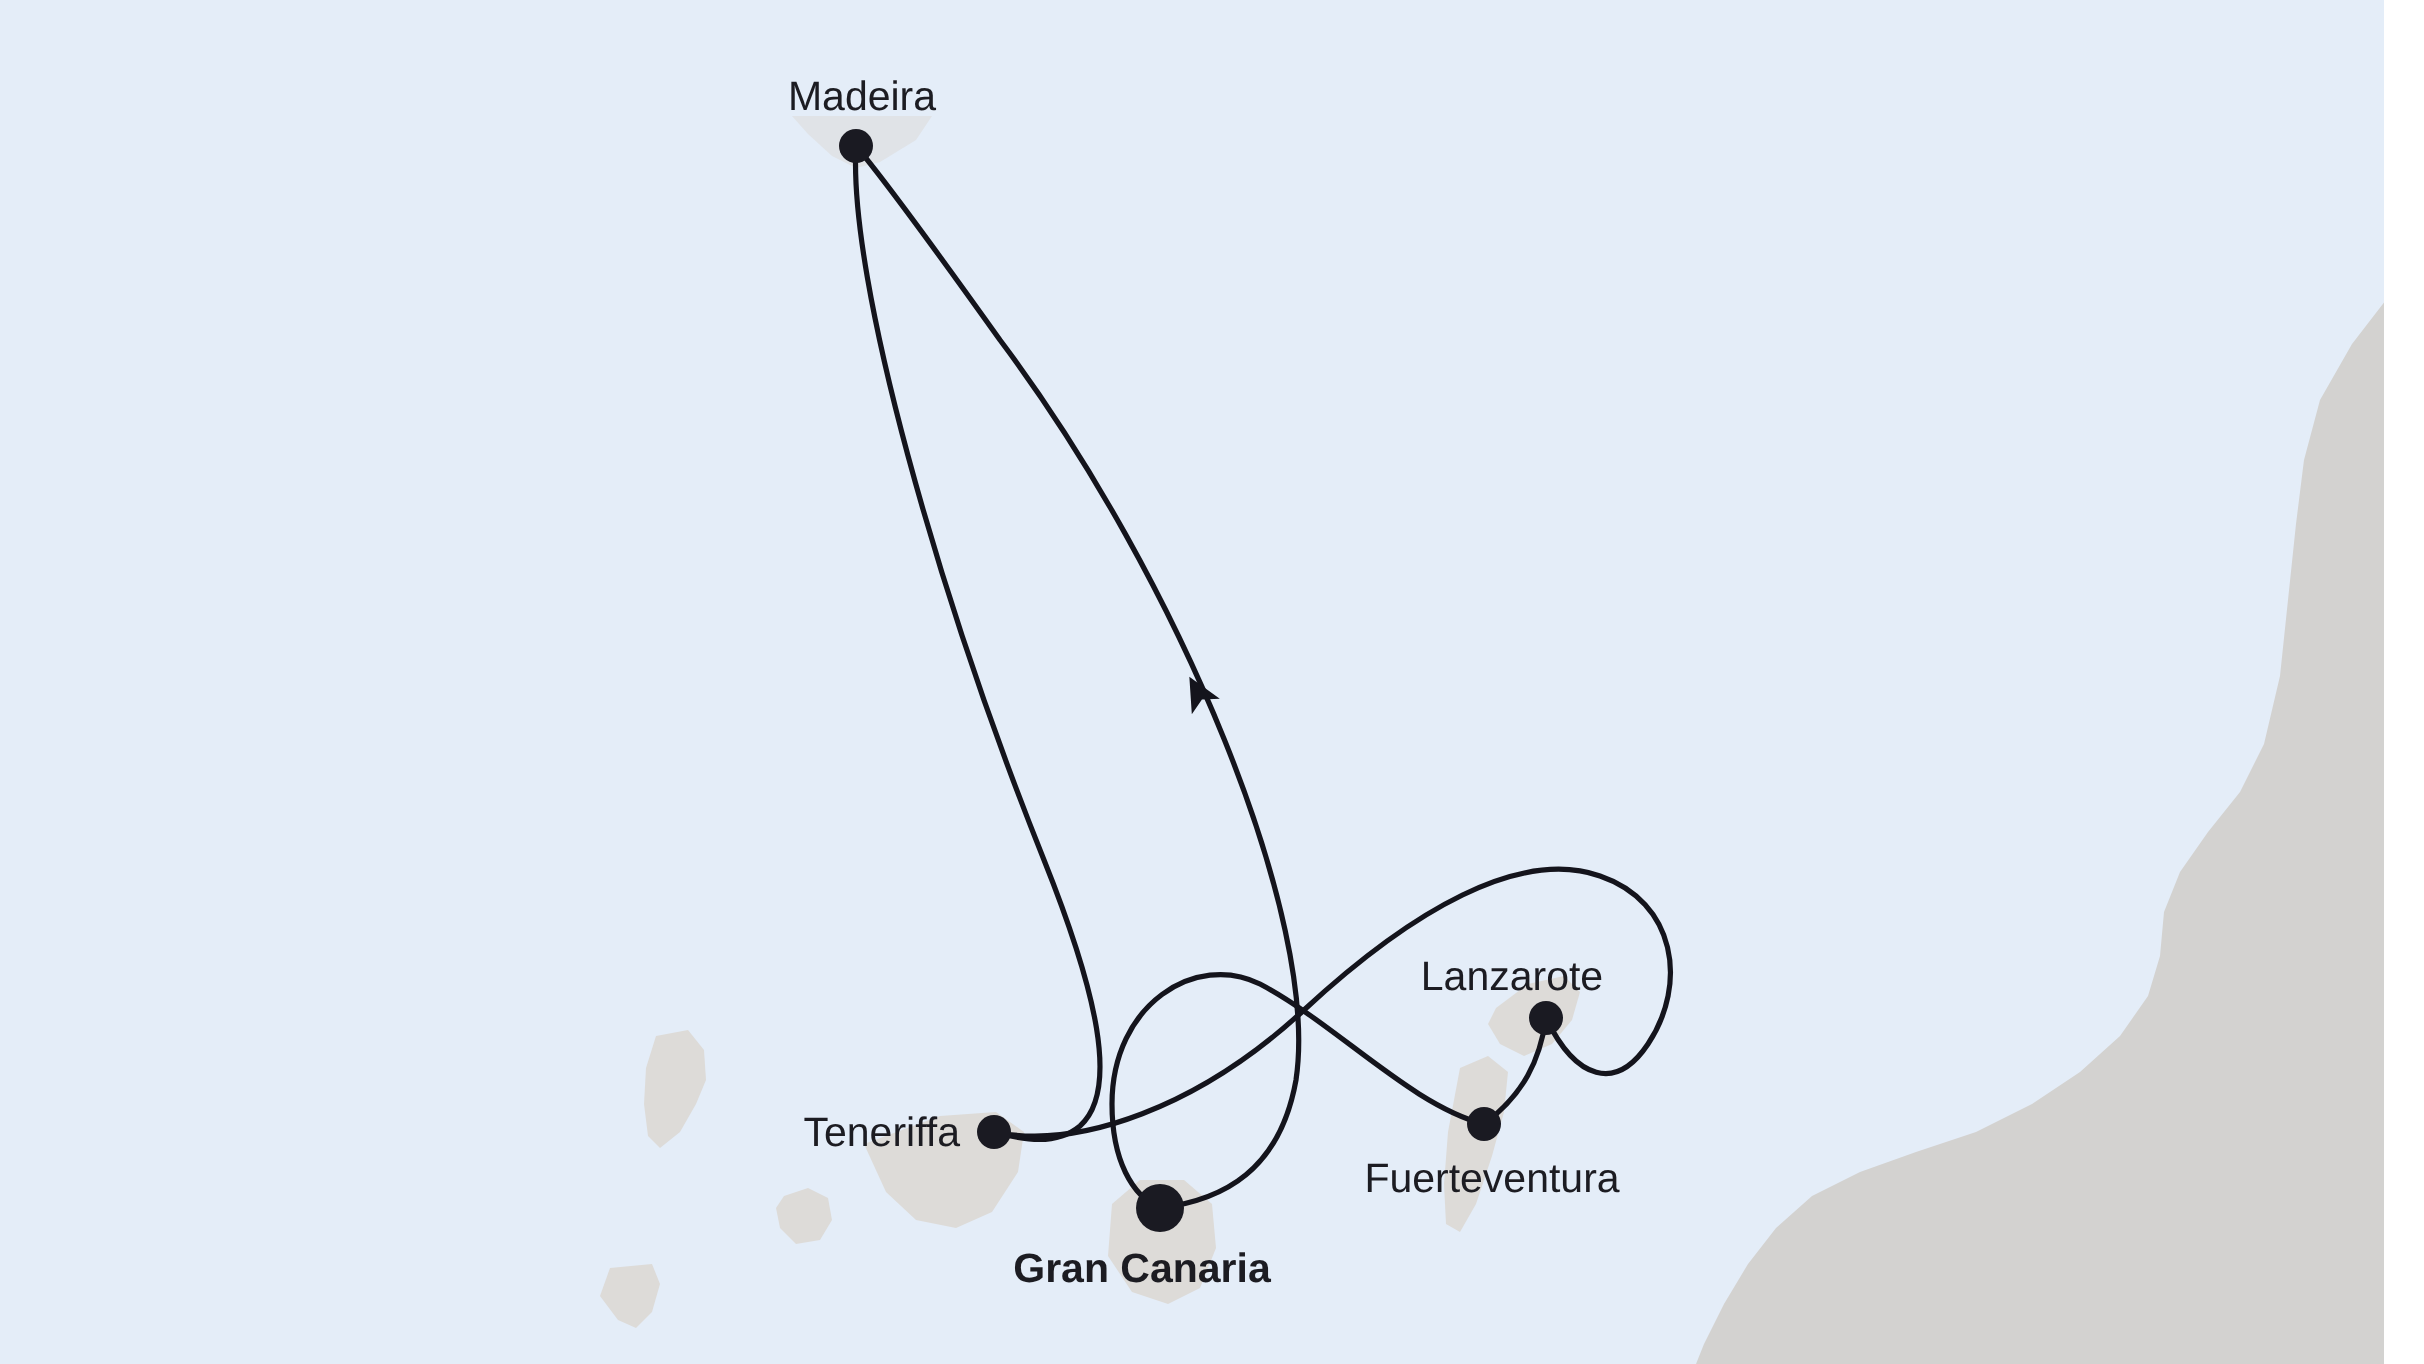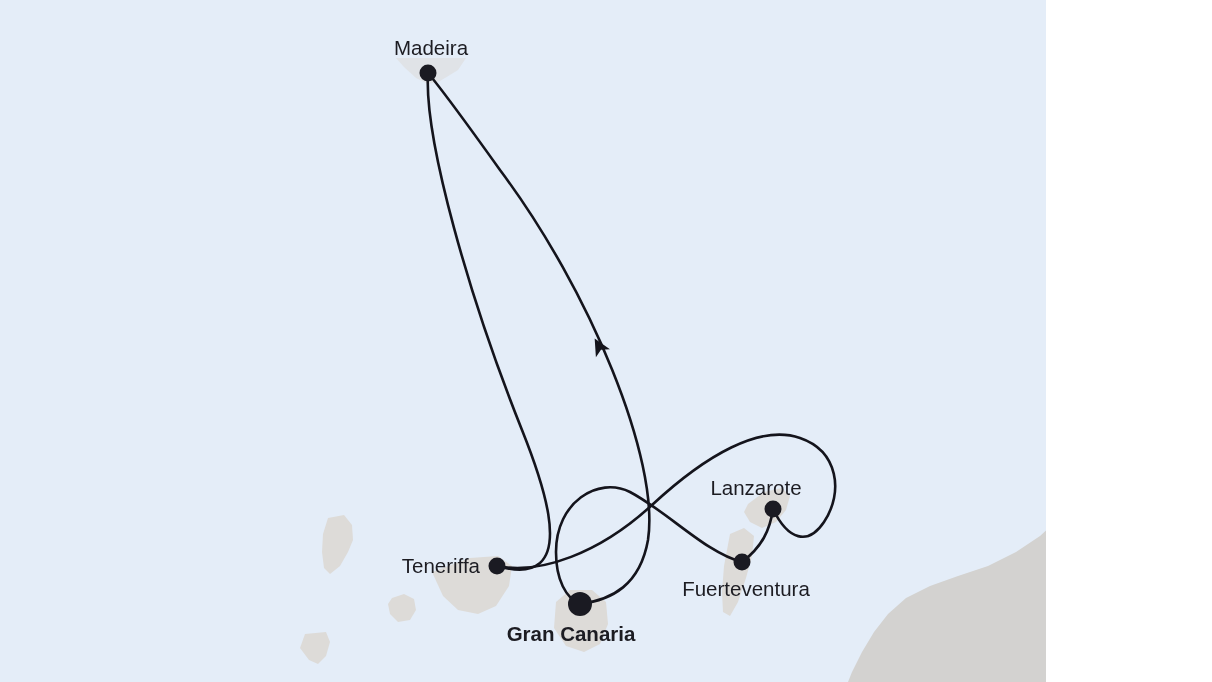--- a/index.html
+++ b/index.html
@@ -2,21 +2,21 @@
 <html><head>
 <meta charset="utf-8">
 <style>
   html, body {
     margin: 0;
     padding: 0;
     background: #ffffff;
   }
   #map-root {
     position: relative;
-    width: 1046px;
+    width: 1192px;
     height: 682px;
     overflow: hidden;
     font-family: "Liberation Sans", sans-serif;
     background: #e4edf8;
   }
   #map-svg {
     position: absolute;
     top: 0;
     left: 0;
     width: 1212px;

